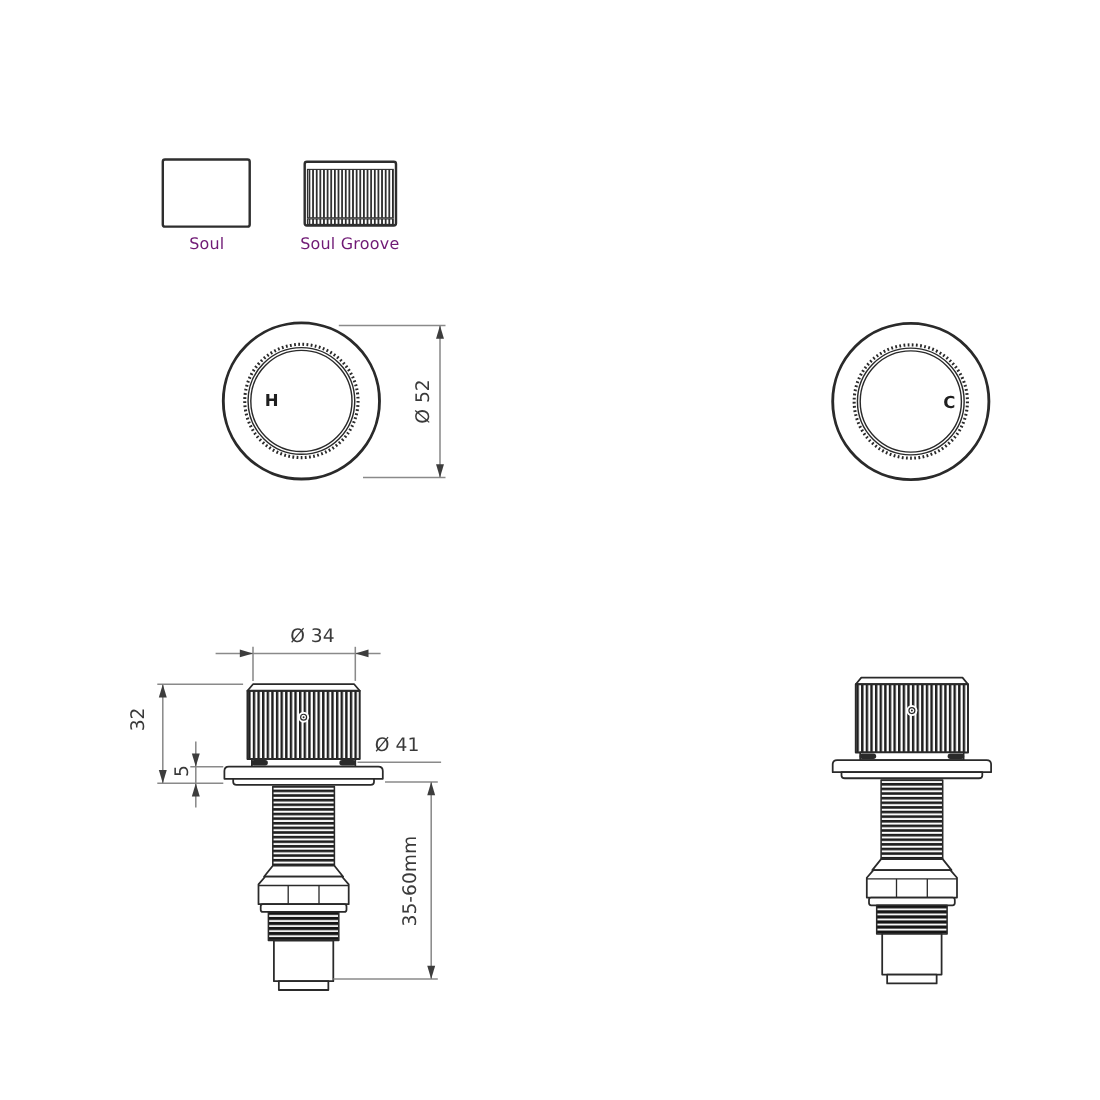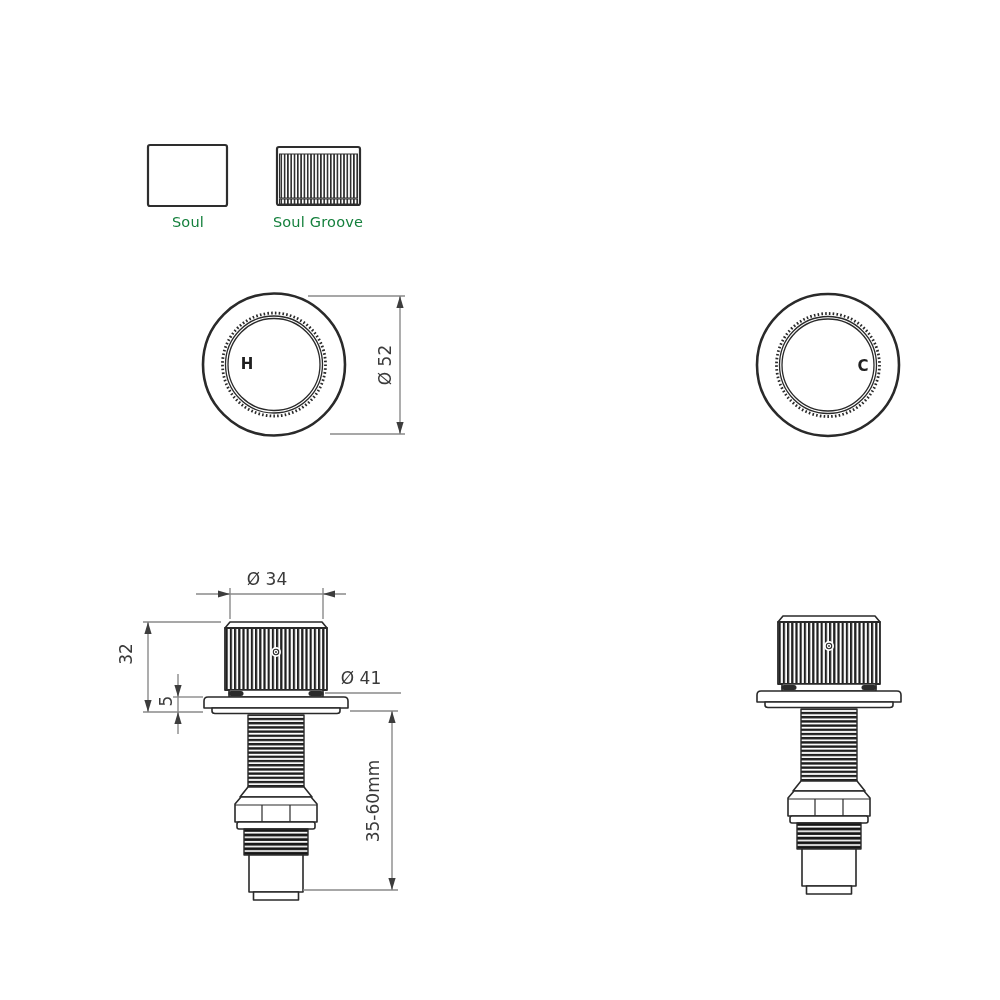--- a/index.html
+++ b/index.html
@@ -12,21 +12,21 @@
   }
   svg{position:absolute;left:0;top:0;}
   .label{
     position:absolute;
     transform:translate(-50%,-50%);
     color:#3a3a3a;
     white-space:nowrap;
     font-family:"DejaVu Sans","Liberation Sans",sans-serif;
   }
   .rot{transform:translate(-50%,-50%) rotate(-90deg);}
-  .legend-label{font-size:14.5px;letter-spacing:.2px;color:#15803d;}
+  .legend-label{font-size:14.5px;letter-spacing:.2px;color:#701a75;}
   .dim-label{font-size:17px;color:#3a3a3a;}
   .hc-label{font-size:15px;font-weight:bold;color:#1f1f1f;}
 </style>
 </head>
 <body>
 
 <div id="canvas">
 
   <svg width="1000" height="1000" viewBox="0 0 1000 1000" xmlns="http://www.w3.org/2000/svg" xmlns:xlink="http://www.w3.org/1999/xlink">
     <defs>
@@ -127,18 +127,18 @@
   </svg>
 
   <span class="label legend-label" style="left:188px;top:222px;">Soul</span>
   <span class="label legend-label" style="left:318px;top:222px;">Soul Groove</span>
 
   <span class="label hc-label" style="left:247px;top:364px;">H</span>
   <span class="label hc-label" style="left:863px;top:366px;">C</span>
 
   <span class="label dim-label rot" style="left:385px;top:365px;">Ø 52</span>
 
-  <span class="label dim-label" style="left:267px;top:579px;">Ø 34</span>
+  <span class="label dim-label" style="left:284px;top:579px;">Ø 34</span>
   <span class="label dim-label rot" style="left:126px;top:654px;">32</span>
   <span class="label dim-label rot" style="left:166px;top:701px;">5</span>
   <span class="label dim-label" style="left:361px;top:678px;">Ø 41</span>
   <span class="label dim-label rot" style="left:373px;top:801px;">35-60mm</span>
 </div>
 
 </body></html>

